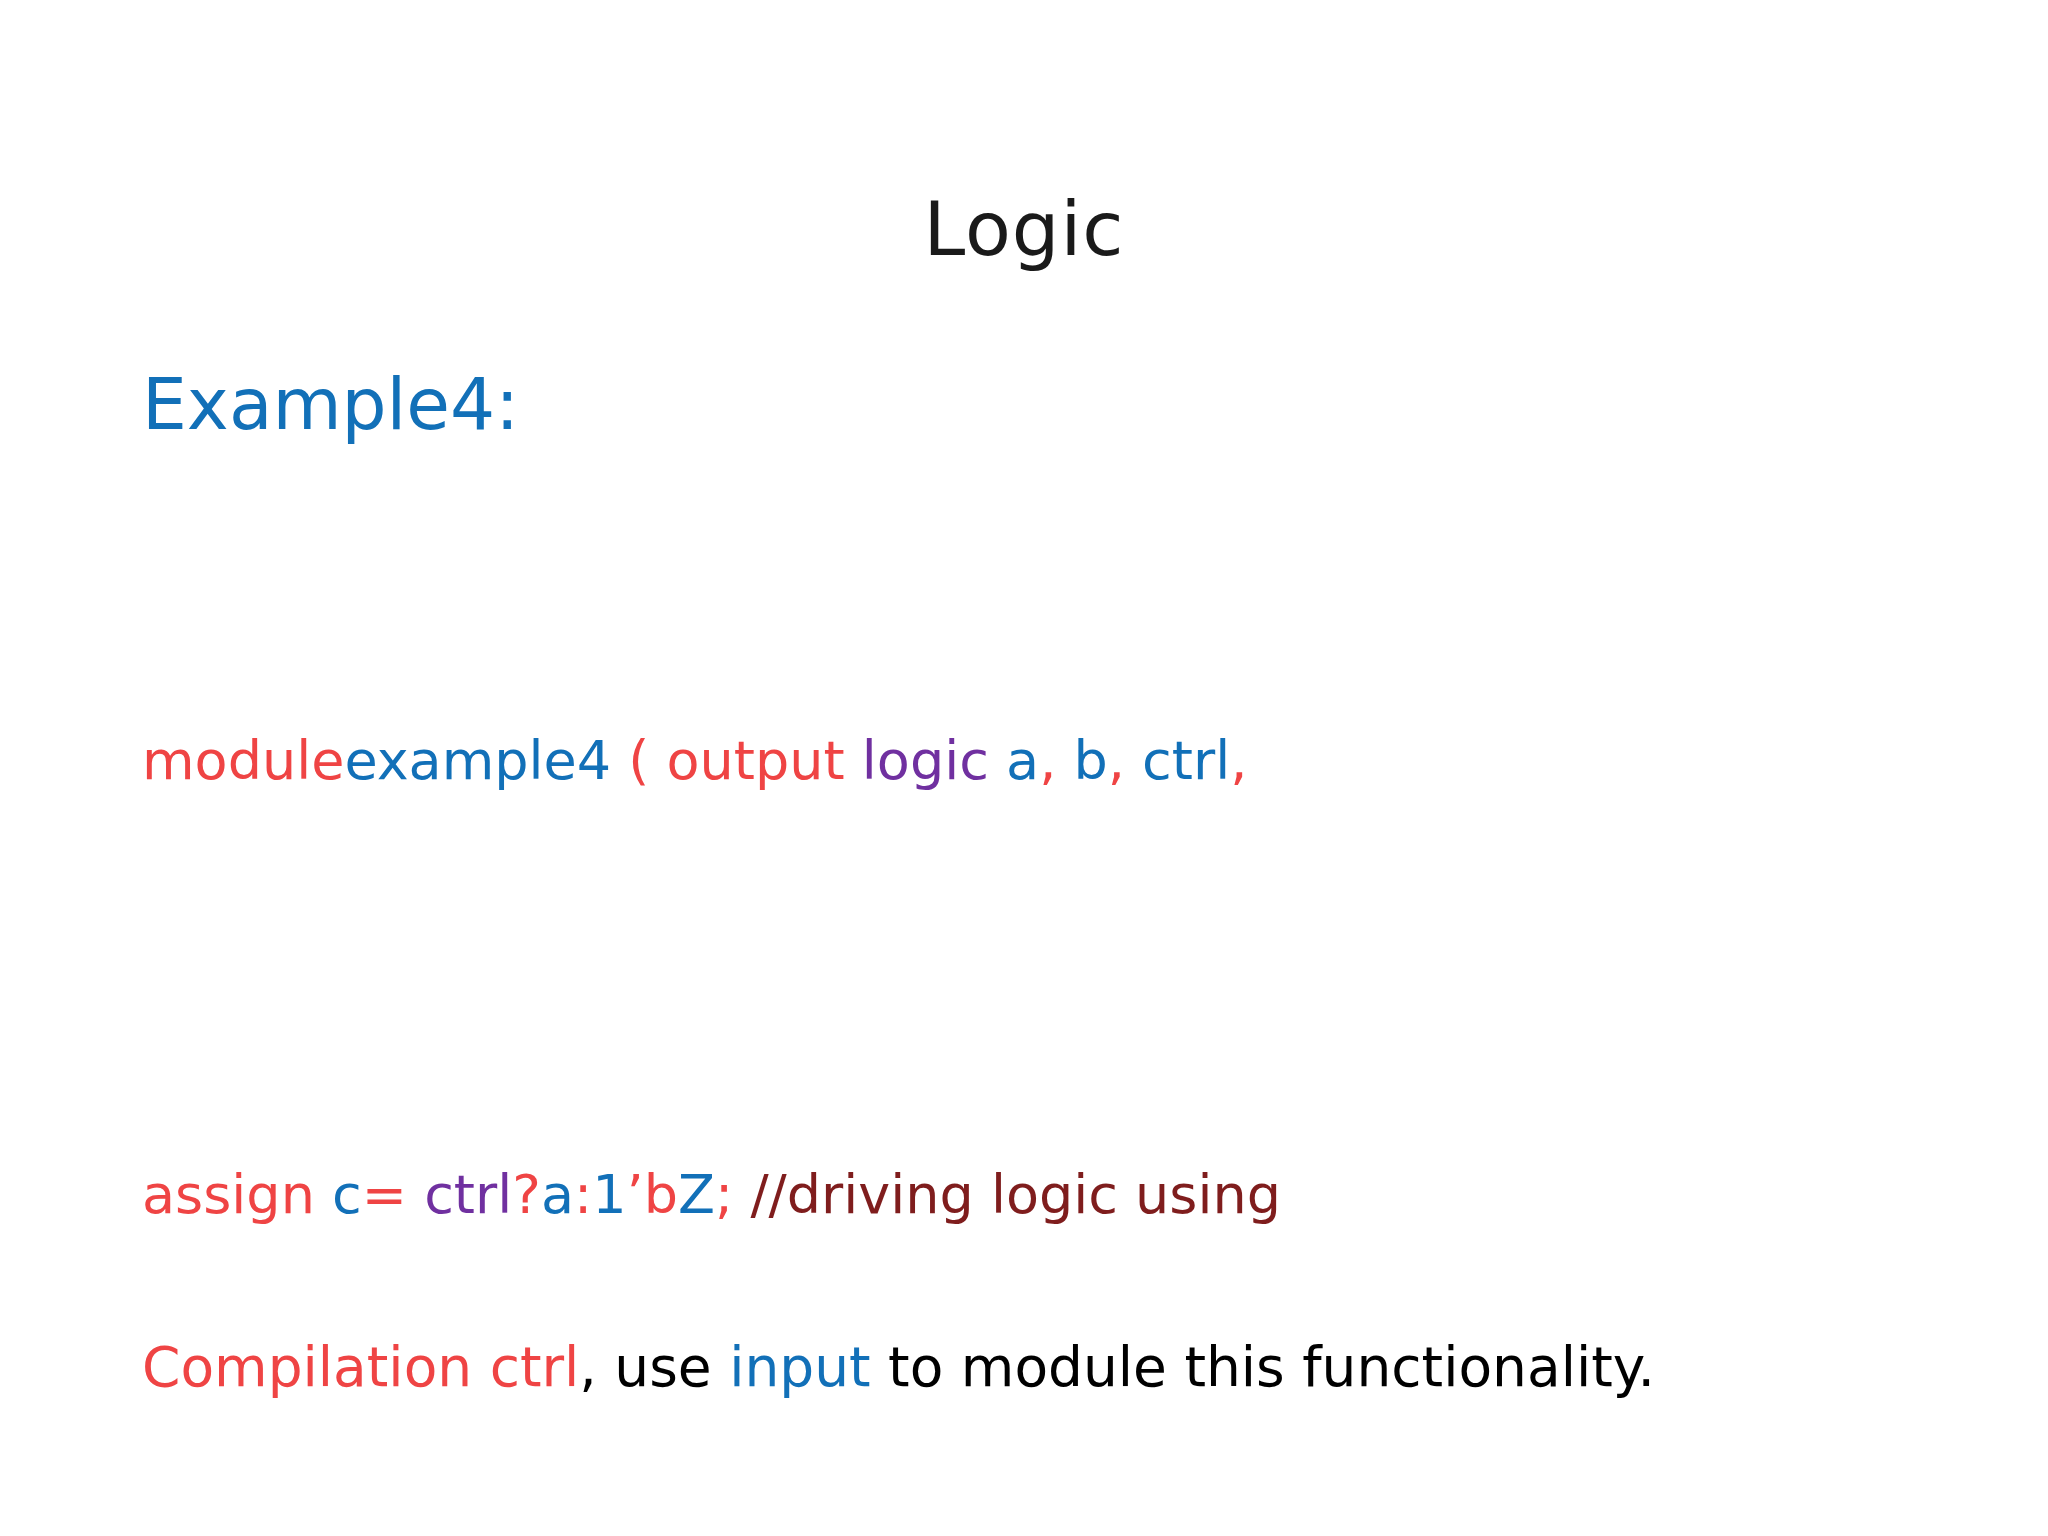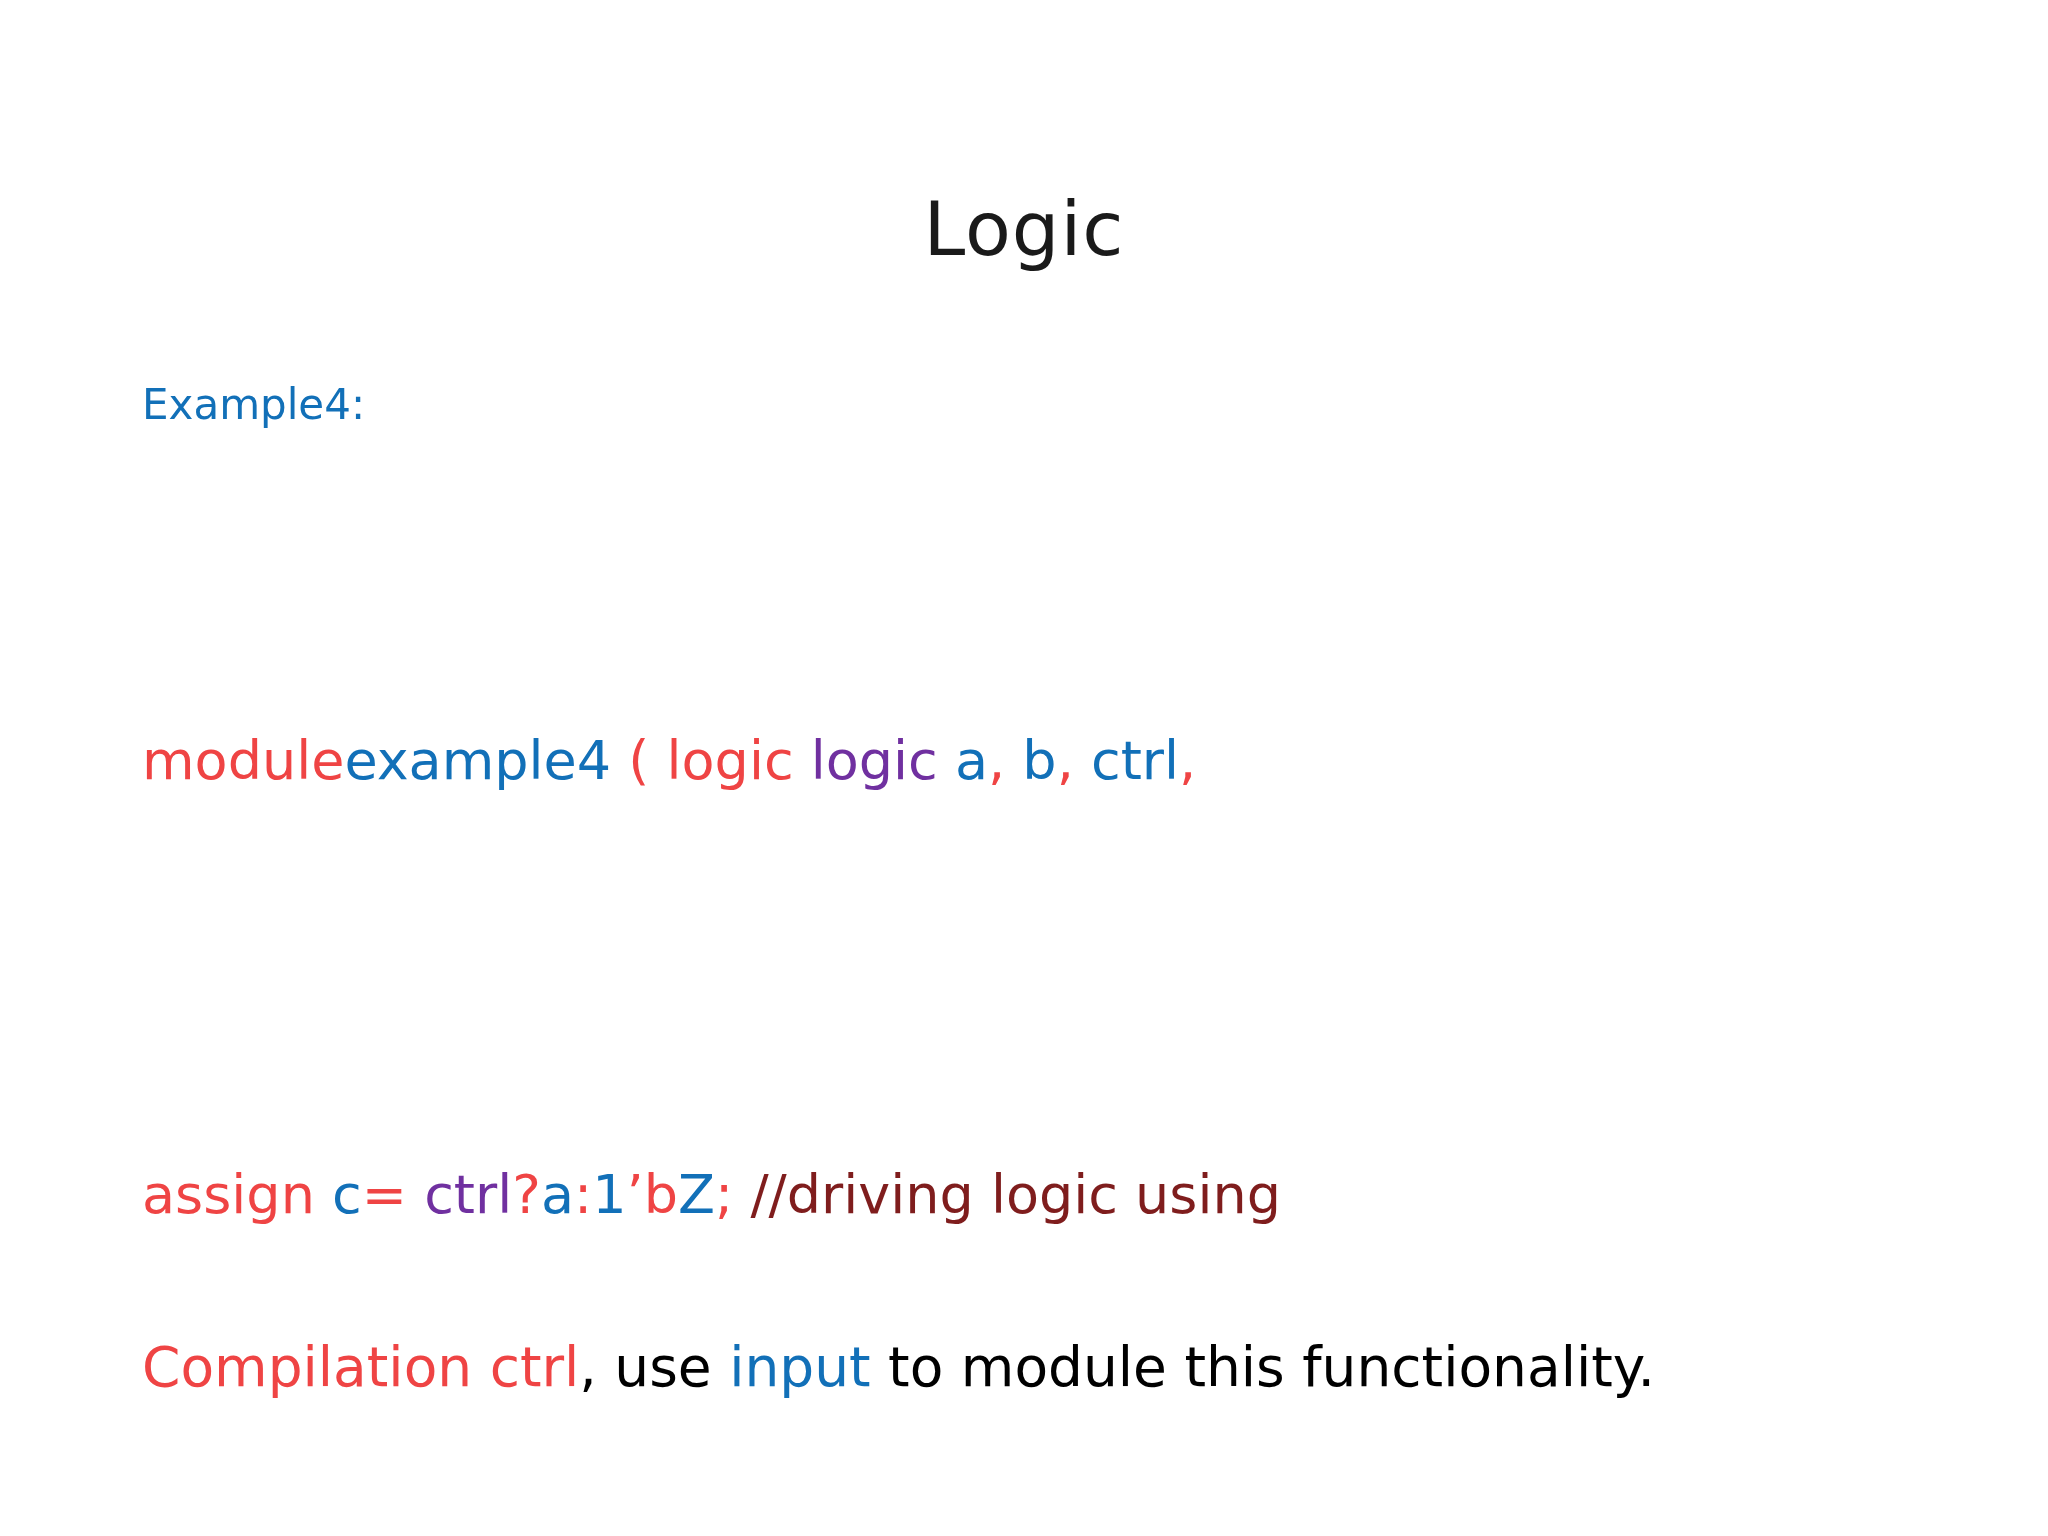--- a/index.html
+++ b/index.html
@@ -33,21 +33,21 @@
 
   
   .body-area {
     position: absolute;
     left: 142px;
     top: 372px;
     width: 1800px;
   }
 
   .lead-line {
-    font-size: 42px;
+    font-size: 71px;
     line-height: 66px;
     color: #1270B8;
     margin: 0 0 44px 0;
     font-weight: 400;
   }
 
   .code-block {
     font-size: 54px;
     line-height: 62px;
     font-weight: 400;
@@ -88,21 +88,21 @@
 
 <div class="slide-title">Logic</div>
 
 <div class="body-area">
 
   <div class="lead-line">Example4:</div>
 
   <div class="code-block">
 
     
-    <div class="code-line"><span class="c-red">module</span><span class="c-blue">example4</span><span class="c-red"> ( logic </span><span class="c-purple">logic</span><span class="c-blue"> a</span><span class="c-red">,</span><span class="c-blue"> b</span><span class="c-red">,</span><span class="c-blue"> ctrl</span><span class="c-red">,</span></div>
+    <div class="code-line"><span class="c-red">module</span><span class="c-blue">example4</span><span class="c-red"> ( output </span><span class="c-purple">logic</span><span class="c-blue"> a</span><span class="c-red">,</span><span class="c-blue"> b</span><span class="c-red">,</span><span class="c-blue"> ctrl</span><span class="c-red">,</span></div>
 
     
 
     
     <div class="code-line"><span class="c-red">assign </span><span class="c-blue">c</span><span class="c-red">= </span><span class="c-purple">ctrl</span><span class="c-red">?</span><span class="c-blue">a</span><span class="c-red">:</span><span class="c-blue">1</span><span class="c-red">’b</span><span class="c-blue">Z</span><span class="c-red">;</span><span class="c-green"> //driving logic using</span></div>
 
     
     
 
     

